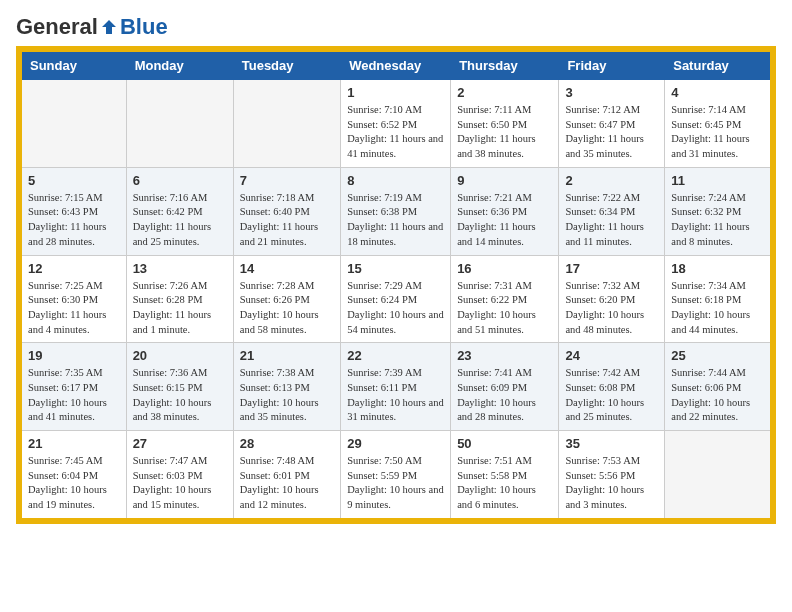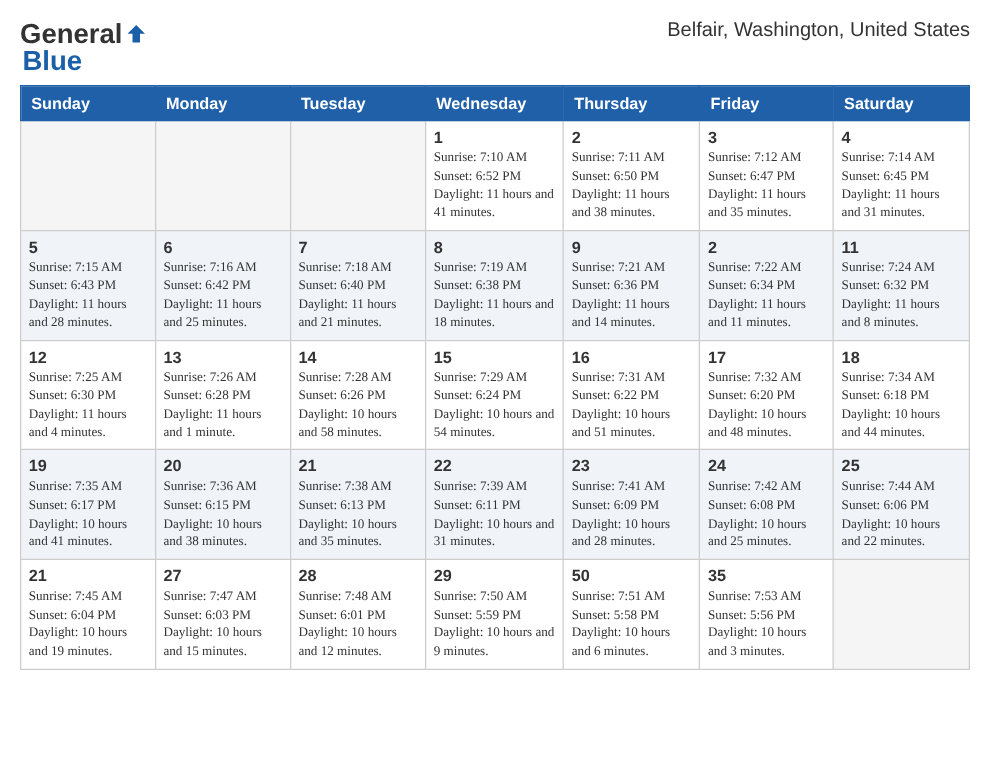--- a/index.html
+++ b/index.html
@@ -11,22 +11,21 @@
       padding: 16px;
     }
     .header-area {
       display: flex;
       justify-content: space-between;
       align-items: flex-start;
       margin-bottom: 8px;
     }
     .logo {
       display: flex;
-      flex-direction: column;
-      align-items: flex-start;
+      align-items: center;
     }
     .logo-text {
       font-size: 22px;
       font-weight: bold;
       line-height: 1;
     }
     .logo-general { color: #333; }
     .logo-blue { color: #1a5fa8; }
     .title-area {
       text-align: right;
@@ -36,21 +35,21 @@
       font-weight: bold;
       color: #333;
     }
     .location-title {
       font-size: 16px;
       color: #333;
     }
     .calendar {
       width: 100%;
       border-collapse: collapse;
-      border: 1px solid #eab308;
+      border: 6px solid #eab308;
     }
     .calendar th {
       background-color: #2060a8;
       color: #fff;
       text-align: left;
       padding: 6px 8px;
       font-size: 13px;
       border: 1px solid #2060a8;
     }
     .calendar td {
@@ -88,21 +87,20 @@
   <div class="logo">
     <div style="display:flex;align-items:center;">
       <span class="logo-text logo-general">General</span>
       <svg width="18" height="18" viewBox="0 0 18 18" style="margin-left:2px;">
         <polygon points="9,2 16,9 12,9 12,16 6,16 6,9 2,9" fill="#1a5fa8"></polygon>
       </svg>
     </div>
     <span class="logo-text logo-blue" style="margin-left:2px;">Blue</span>
   </div>
   <div class="title-area">
-    <div class="location-title">Belfair, Washington, United States</div>
   </div>
 </div>
 
 <table class="calendar">
   <thead>
     <tr>
     <th>Sunday</th>
         <th>Monday</th>
         <th>Tuesday</th>
         <th>Wednesday</th>

